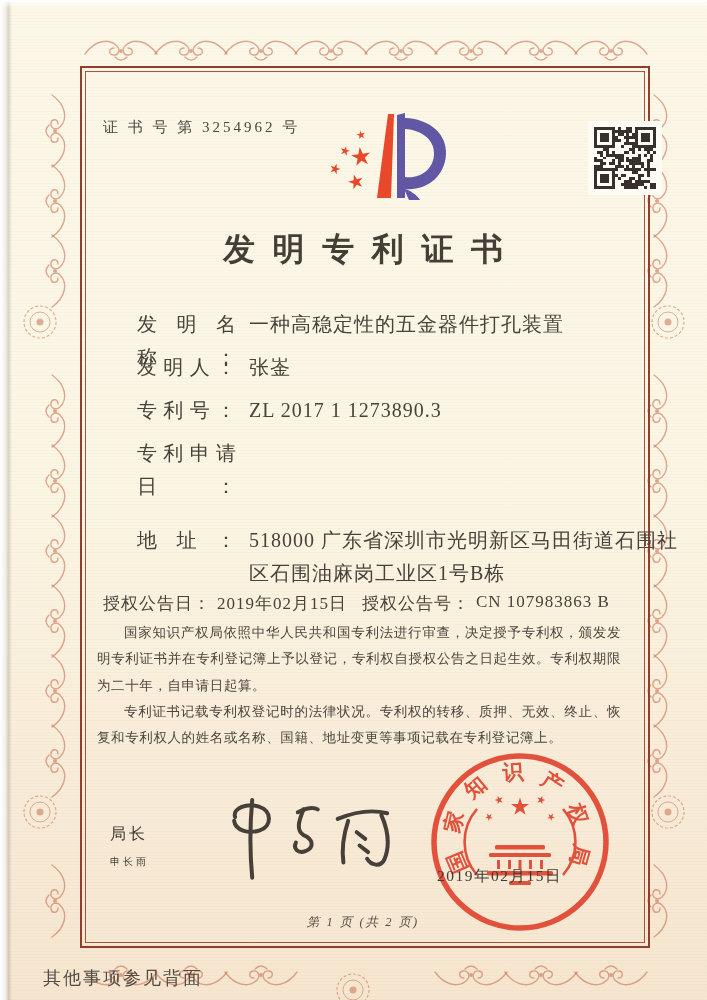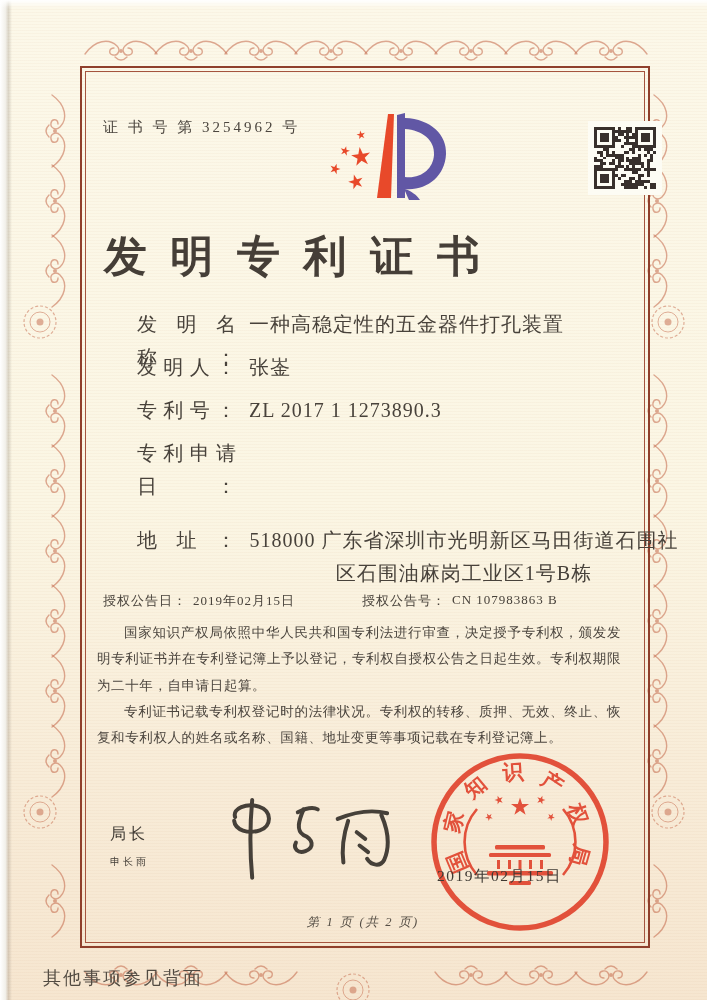--- a/index.html
+++ b/index.html
@@ -15,27 +15,27 @@
     background:linear-gradient(90deg,#ffffff 0,#f2f0ea 45%, rgba(120,110,100,0.25) 70%, rgba(0,0,0,0) 100%);}
   .scan-edge-top{position:absolute;left:0;top:0;right:0;height:8px;
     background:linear-gradient(180deg,#ffffff 0, rgba(255,255,255,0) 100%);}
   .ornaments{position:absolute;left:0;top:0;width:707px;height:1000px;pointer-events:none;}
   .frame{position:absolute;left:80px;top:66px;width:566px;height:878px;
     border:2.5px solid #8f3f2b;}
   .frame-inner{position:absolute;left:3px;top:3px;right:3px;bottom:3px;border:1px solid #a5543e;}
   .cert-no{position:absolute;left:103px;top:118px;font-size:15px;letter-spacing:3px;color:#4c463f;}
   .logo{position:absolute;left:325px;top:101px;}
   .qr{position:absolute;left:588px;top:121px;}
-  .title{position:absolute;left:80px;top:228px;width:566px;text-align:left;
-    font-size:43px;font-weight:bold;color:#453e37;letter-spacing:0.55em;text-indent:0.55em;}
+  .title{position:absolute;left:80px;top:228px;width:566px;text-align:center;
+    font-size:32px;font-weight:bold;color:#453e37;letter-spacing:0.55em;text-indent:0.55em;}
   .row{position:absolute;left:103px;display:flex;font-size:20px;line-height:1.65;color:#48423b;margin-left:34px;}
   .row .lab{width:100px;text-align:justify;text-align-last:justify;flex:0 0 auto;letter-spacing:1px;}
   .row .val{margin-left:12px;letter-spacing:1px;}
-  .val.addr{width:430px;text-align:center;}
-  .grant-col{position:absolute;display:flex;font-size:13px;color:#48423b;font-family:Liberation Serif, serif;}
+  .val.addr{width:430px;}
+  .grant-col{position:absolute;display:flex;font-size:17px;color:#48423b;font-family:Liberation Serif, serif;}
   .grant-col .lab{letter-spacing:1px;}
   .grant-col .val{margin-left:6px;letter-spacing:1px;}
   .body-text{position:absolute;left:97px;top:620px;width:524px;font-size:13.5px;
     line-height:1.95;text-align:justify;color:#4b453e;letter-spacing:0.6px;}
   .body-text p{margin:0;text-indent:2em;}
   .director-title{position:absolute;left:110px;top:824px;font-size:16px;letter-spacing:3px;color:#3f3a34;}
   .director-name{position:absolute;left:110px;top:855px;font-size:10px;letter-spacing:3px;color:#3f3a34;}
   .signature{position:absolute;left:218px;top:786px;}
   .seal{position:absolute;left:425px;top:745px;opacity:0.9;}
   .seal-date{position:absolute;left:437px;top:866px;font-size:15.5px;letter-spacing:1.5px;color:#3e3933;z-index:5;}

